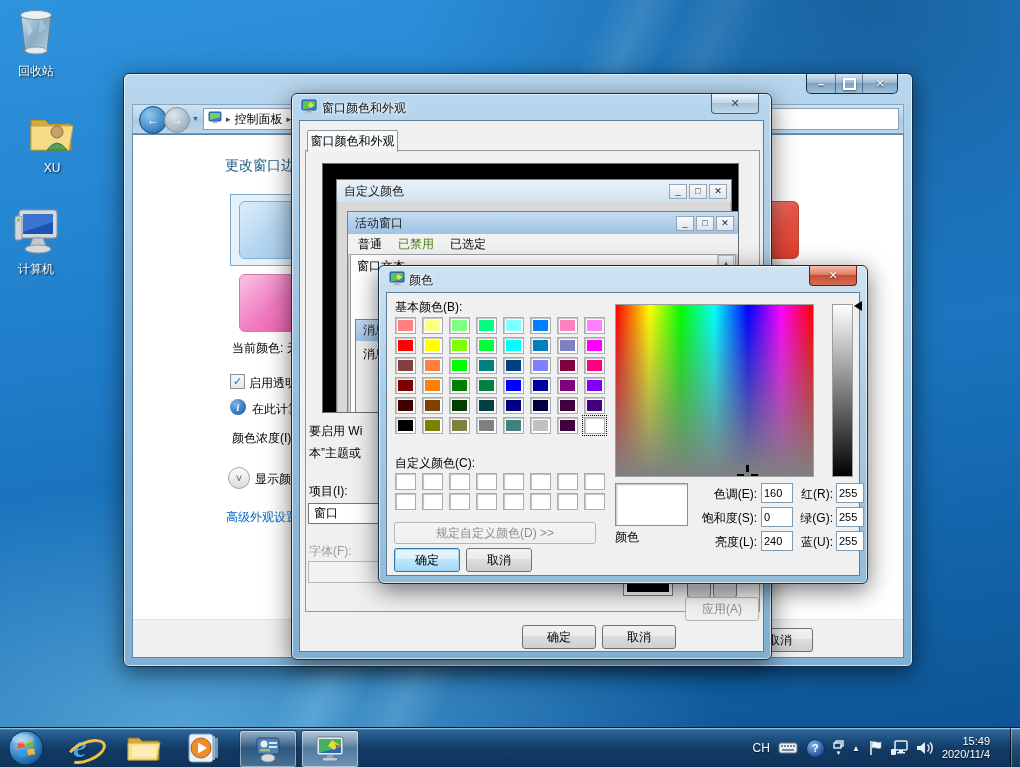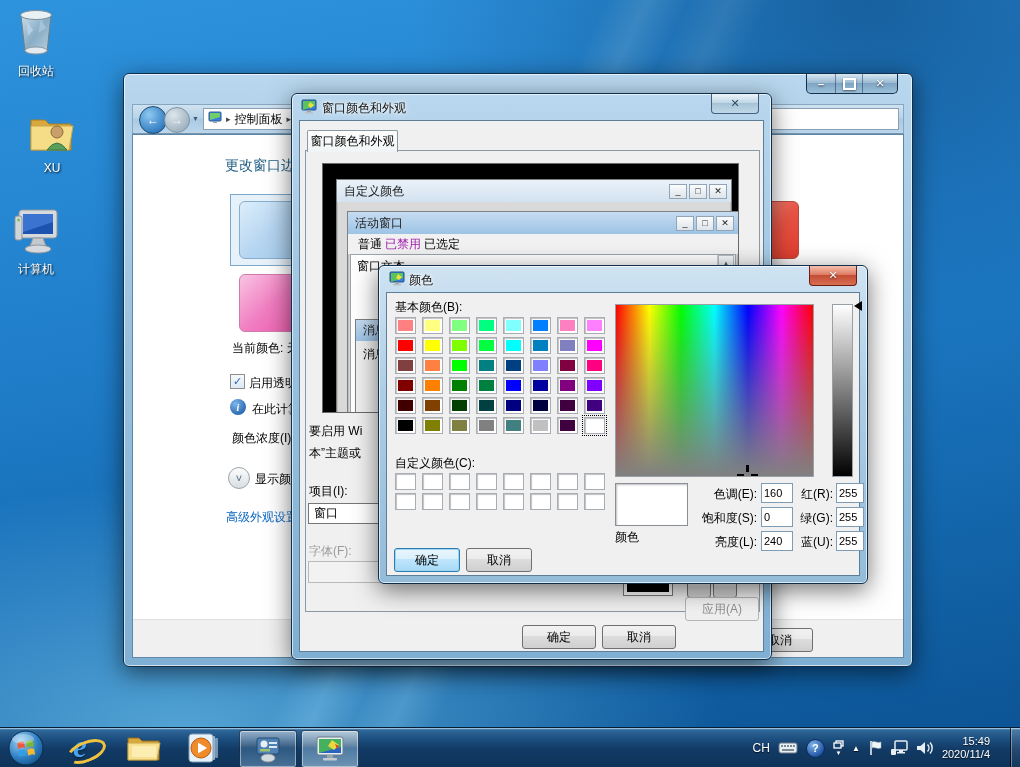--- a/index.html
+++ b/index.html
@@ -242,23 +242,23 @@
 
         <div class="mini-win" style="left:24px;top:47px;width:390px;height:210px">
           <div class="mini-cap active">
             <span>活动窗口</span>
             <span class="mini-btns">
               <span class="mini-btn">_</span>
               <span class="mini-btn">□</span>
               <span class="mini-btn">✕</span>
             </span>
           </div>
-          <div style="height:20px;display:flex;align-items:center;gap:3px;padding-left:10px;background:#f1f1f1">
+          <div style="height:20px;display:flex;align-items:center;gap:16px;padding-left:10px;background:#f1f1f1">
             <span>普通</span>
-            <span style="color:#a21caf">已禁用</span>
+            <span style="color:#4d7c0f">已禁用</span>
             <span>已选定</span>
           </div>
           <div style="position:relative;height:166px;background:#fff;border:1px solid #9aa4ab;margin:0 2px 2px 2px;overflow:hidden">
             <span style="position:absolute;left:6px;top:3px">窗口文本</span>
             <div style="position:absolute;right:0;top:0;width:17px;height:100%;background:#f0f0f0;border-left:1px solid #c9cdd1">
               <div style="width:16px;height:16px;background:linear-gradient(#f7f8f9,#dfe4e8);border:1px solid #b5bcc2;box-sizing:border-box;display:flex;align-items:center;justify-content:center;font-size:6px;color:#505050">
                   <span>▲</span>
                 </div>
             </div>
 
@@ -509,20 +509,23 @@
         </div>
         <div class="csw">
           <div class="in" style="background: rgb(255, 255, 255);"></div>
         </div>
         <div class="csw">
           <div class="in" style="background: rgb(255, 255, 255);"></div>
         </div>
         <div class="csw">
           <div class="in" style="background: rgb(255, 255, 255);"></div>
         </div>
+      </div>
+    <div class="cbtn abs disabled" style="left:7px;top:229px;width:200px;height:20px">
+        <span>规定自定义颜色(D) &gt;&gt;</span>
       </div>
     <div class="cbtn abs focused" style="left:7px;top:255px;width:64px;height:22px">
         <span>确定</span>
       </div>
     <div class="cbtn abs" style="left:79px;top:255px;width:64px;height:22px">
         <span>取消</span>
       </div>
 
     <div class="abs" style="left:228px;top:11px;width:199px;height:173px;border:1px solid #98a0a6;box-sizing:border-box;overflow:hidden;
         background:linear-gradient(to bottom, rgba(128,128,128,0) 0%, rgba(128,128,128,1) 100%),

